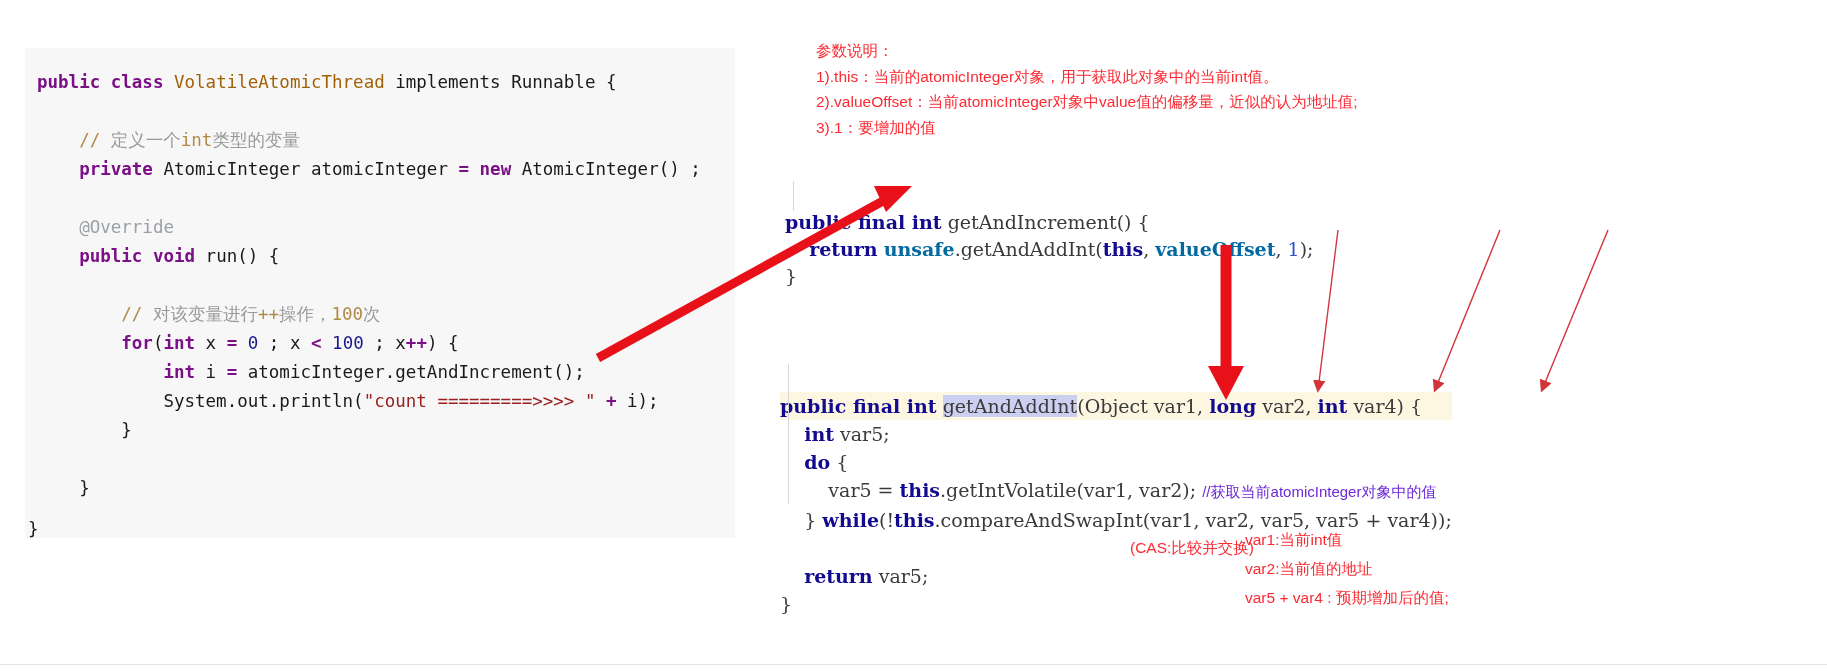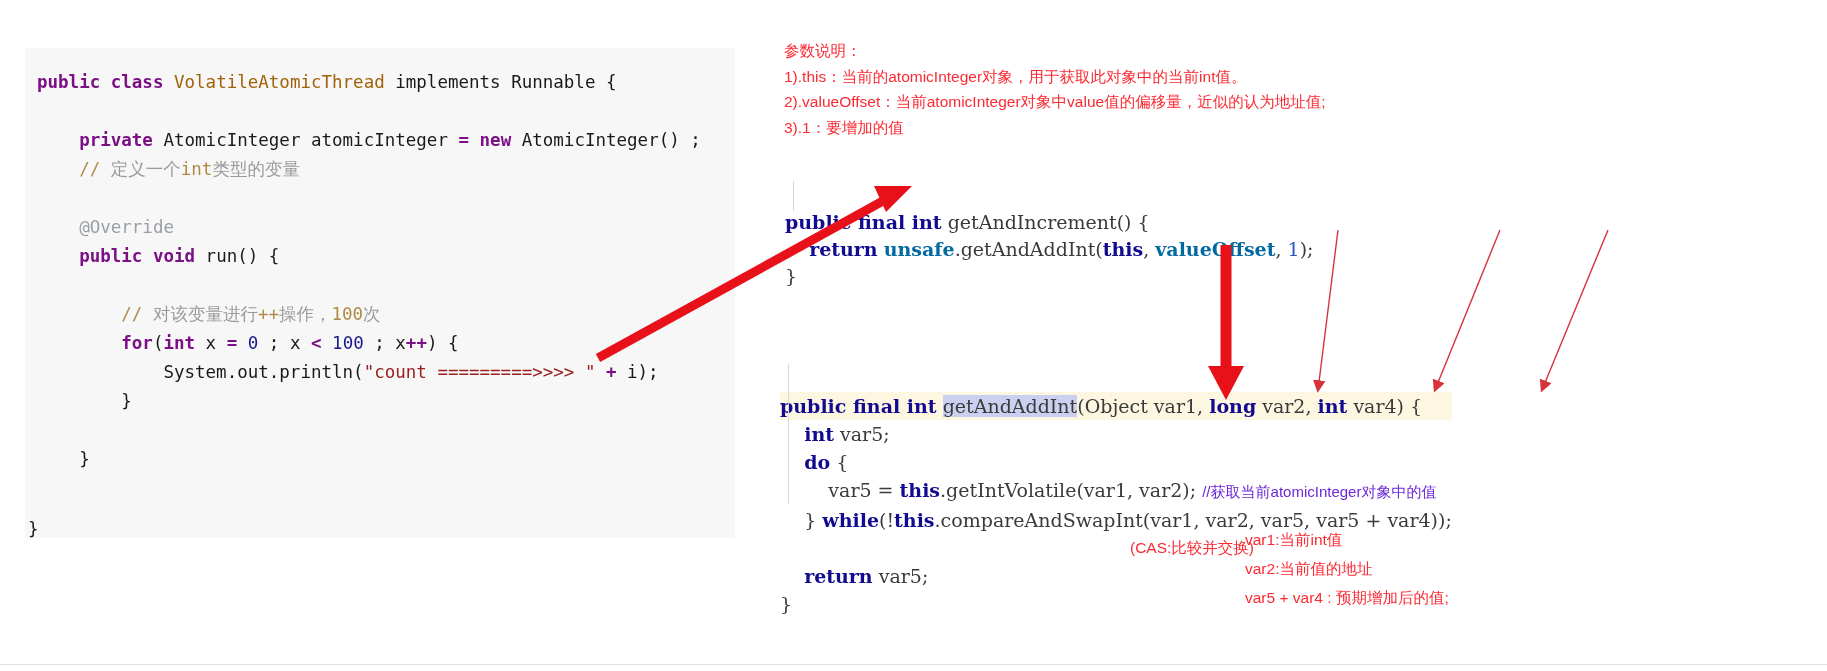--- a/index.html
+++ b/index.html
@@ -60,21 +60,21 @@
   
   .note-red {
     position: absolute;
     color: #fc2a32;
     font-family: "Liberation Sans", sans-serif;
     font-size: 15.5px;
     line-height: 25.5px;
     white-space: nowrap;
   }
 
-  #params-note { left: 784px; top: 38px; }
+  #params-note { left: 816px; top: 38px; }
 
   
   #gai-block {
     position: absolute;
     left: 785px;
     top: 155px;
     white-space: pre;
     font-family: "DejaVu Serif", serif;
     font-size: 19px;
     line-height: 27px;
@@ -144,28 +144,29 @@
     height: 1px;
     background: #e2e2e2;
   }
 </style>
 </head>
 <body>
 
 <div id="left-code-panel">
     <div class="code-line"><span class="kw">public </span><span class="kw">class </span><span class="type">VolatileAtomicThread</span><span class="plain"> implements </span><span class="plain">Runnable</span><span class="plain"> {</span></div>
     <div class="code-line">&nbsp;</div>
+    <div class="code-line"><span class="cmt">    // </span><span class="cmt-cn">定义一个</span><span class="cmt">int</span><span class="cmt-cn">类型的变量</span></div>
     <div class="code-line"><span class="plain">    </span><span class="kw">private </span><span class="plain">AtomicInteger</span><span class="plain"> atomicInteger </span><span class="kw">=</span><span class="plain"> </span><span class="kw">new </span><span class="plain">AtomicInteger</span><span class="plain">() ;</span></div>
-    <div class="code-line"><span class="cmt">    // </span><span class="cmt-cn">定义一个</span><span class="cmt">int</span><span class="cmt-cn">类型的变量</span></div>
     <div class="code-line">&nbsp;</div>
     <div class="code-line"><span class="ann">    @Override</span></div>
     <div class="code-line"><span class="plain">    </span><span class="kw">public </span><span class="kw">void</span><span class="plain"> run() {</span></div>
     <div class="code-line">&nbsp;</div>
     <div class="code-line"><span class="cmt">        // </span><span class="cmt-cn">对该变量进行</span><span class="cmt">++</span><span class="cmt-cn">操作，</span><span class="cmt">100</span><span class="cmt-cn">次</span></div>
     <div class="code-line"><span class="plain">        </span><span class="kw">for</span><span class="plain">(</span><span class="kw">int</span><span class="plain"> x </span><span class="kw">=</span><span class="plain"> </span><span class="num">0</span><span class="plain"> ; x </span><span class="kw">&lt;</span><span class="plain"> </span><span class="num">100</span><span class="plain"> ; x</span><span class="kw">++</span><span class="plain">) {</span></div>
+    <div class="code-line"><span class="plain">            </span><span class="kw">int</span><span class="plain"> i </span><span class="kw">=</span><span class="plain"> atomicInteger.getAndIncrement();</span></div>
     <div class="code-line"><span class="plain">            System.out.println(</span><span class="str">"count =========&gt;&gt;&gt;&gt; "</span><span class="plain"> </span><span class="kw">+</span><span class="plain"> i);</span></div>
     <div class="code-line"><span class="plain">        }</span></div>
     <div class="code-line">&nbsp;</div>
     <div class="code-line"><span class="plain">    }</span></div>
   </div>
 <div id="class-close-brace">}</div>
 
 <div class="note-red" id="params-note">
     <div>参数说明：</div>
     <div>1).this：当前的atomicInteger对象，用于获取此对象中的当前int值。</div>

